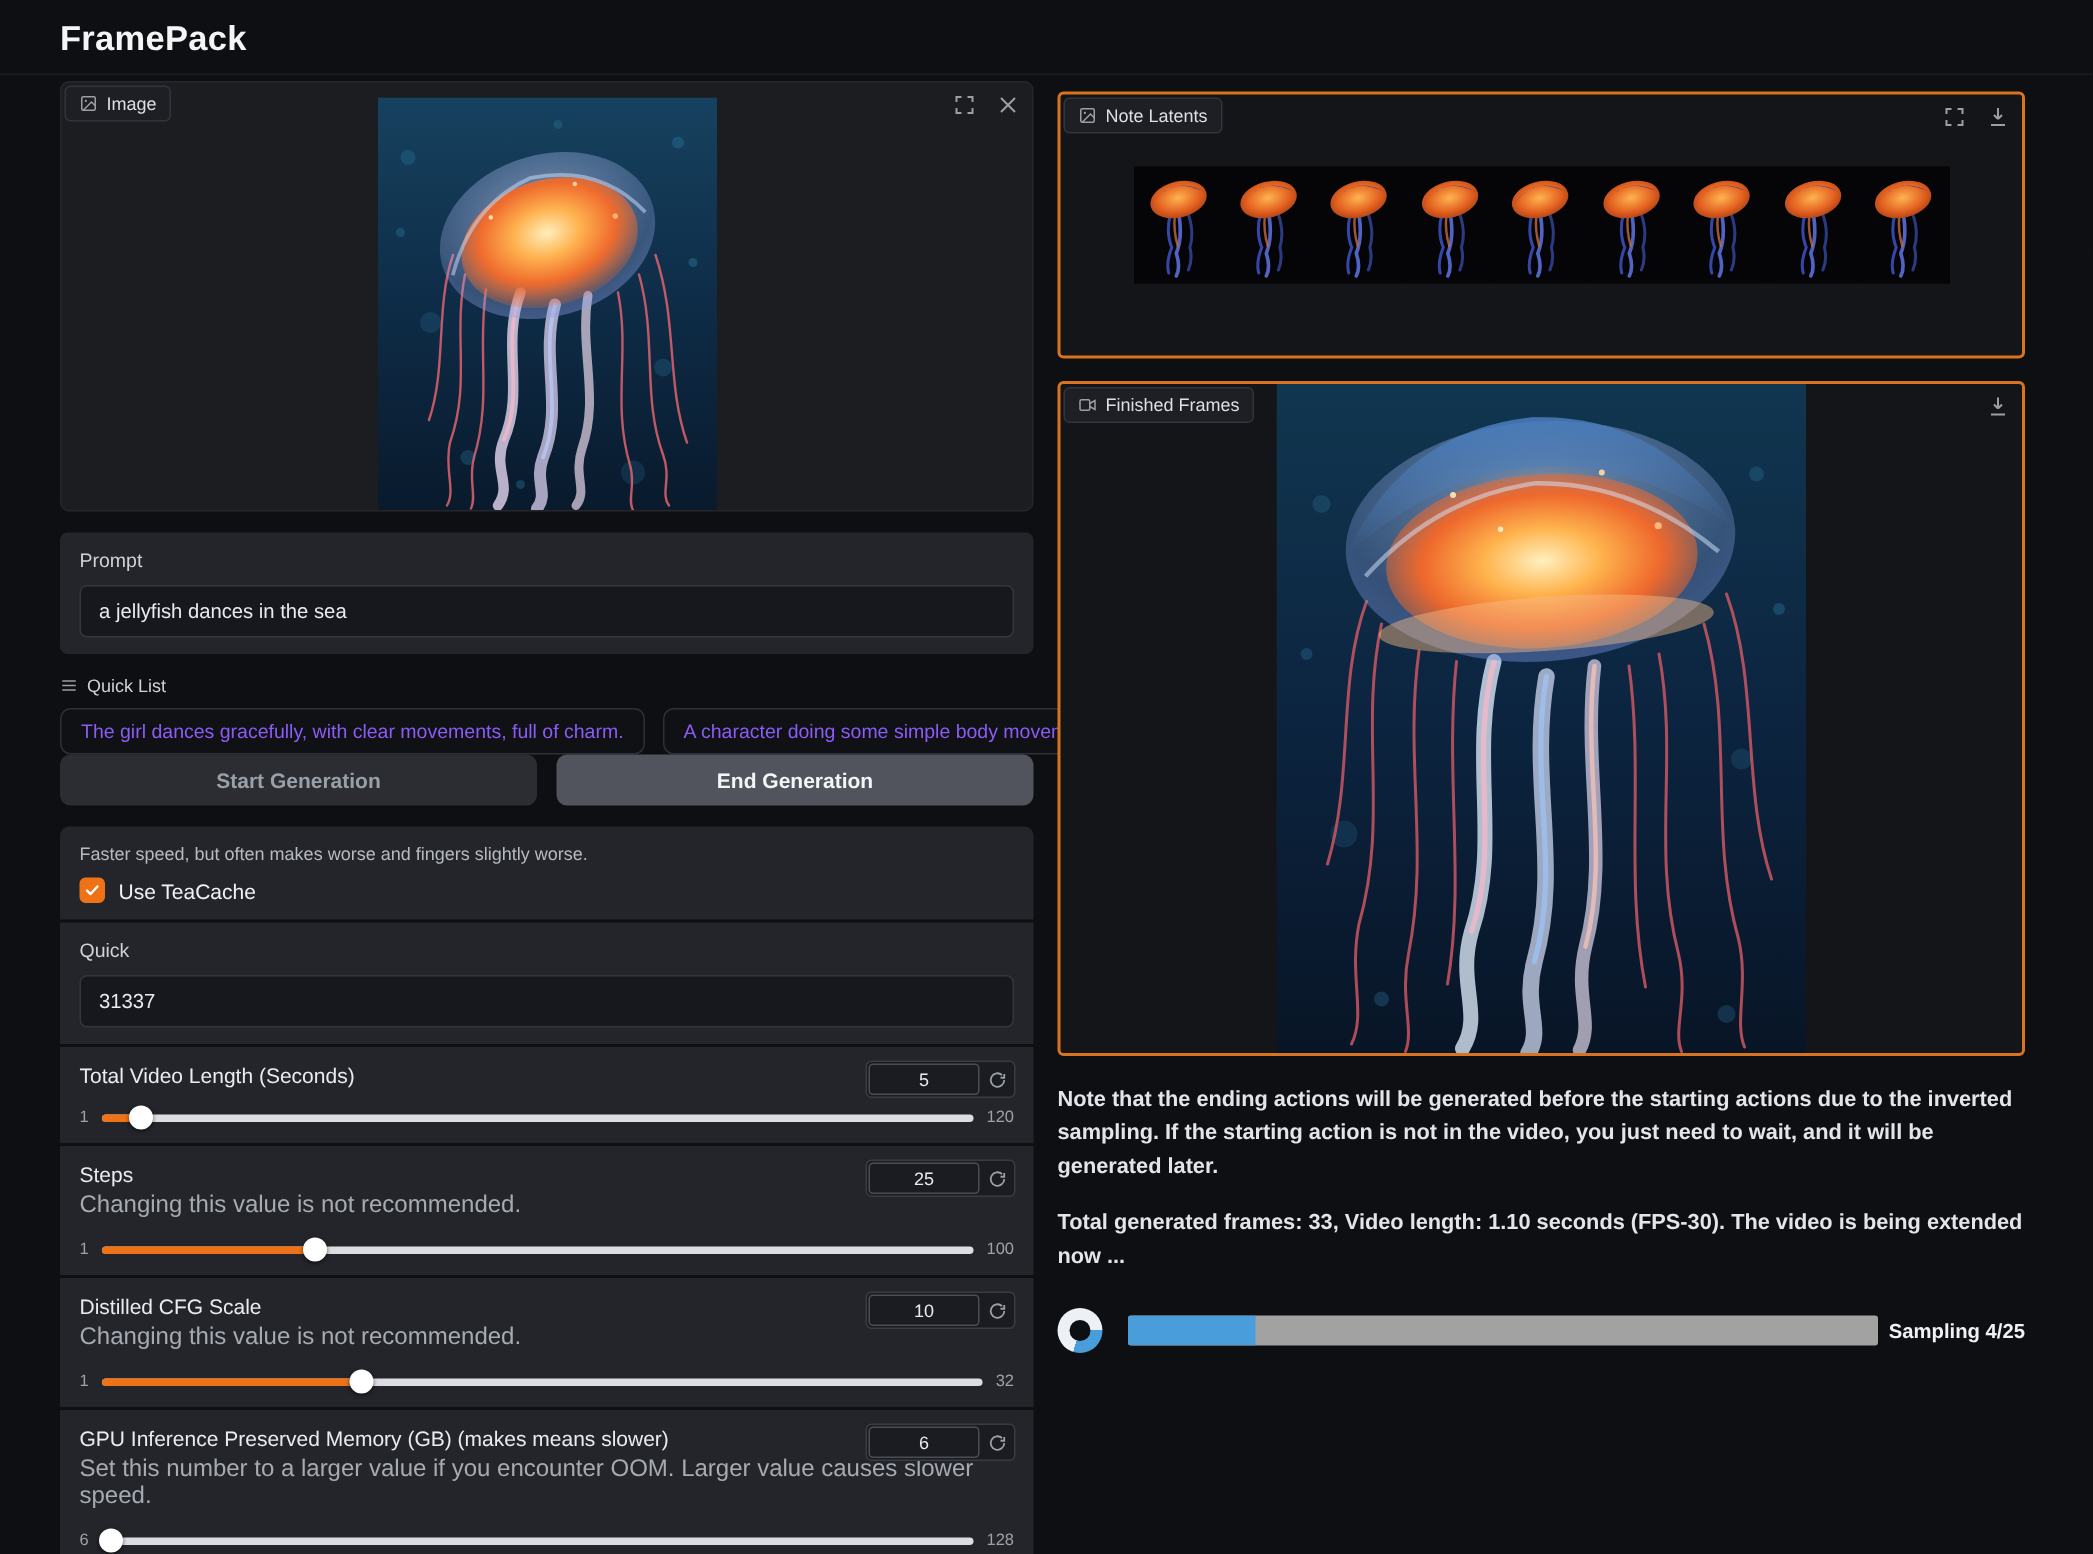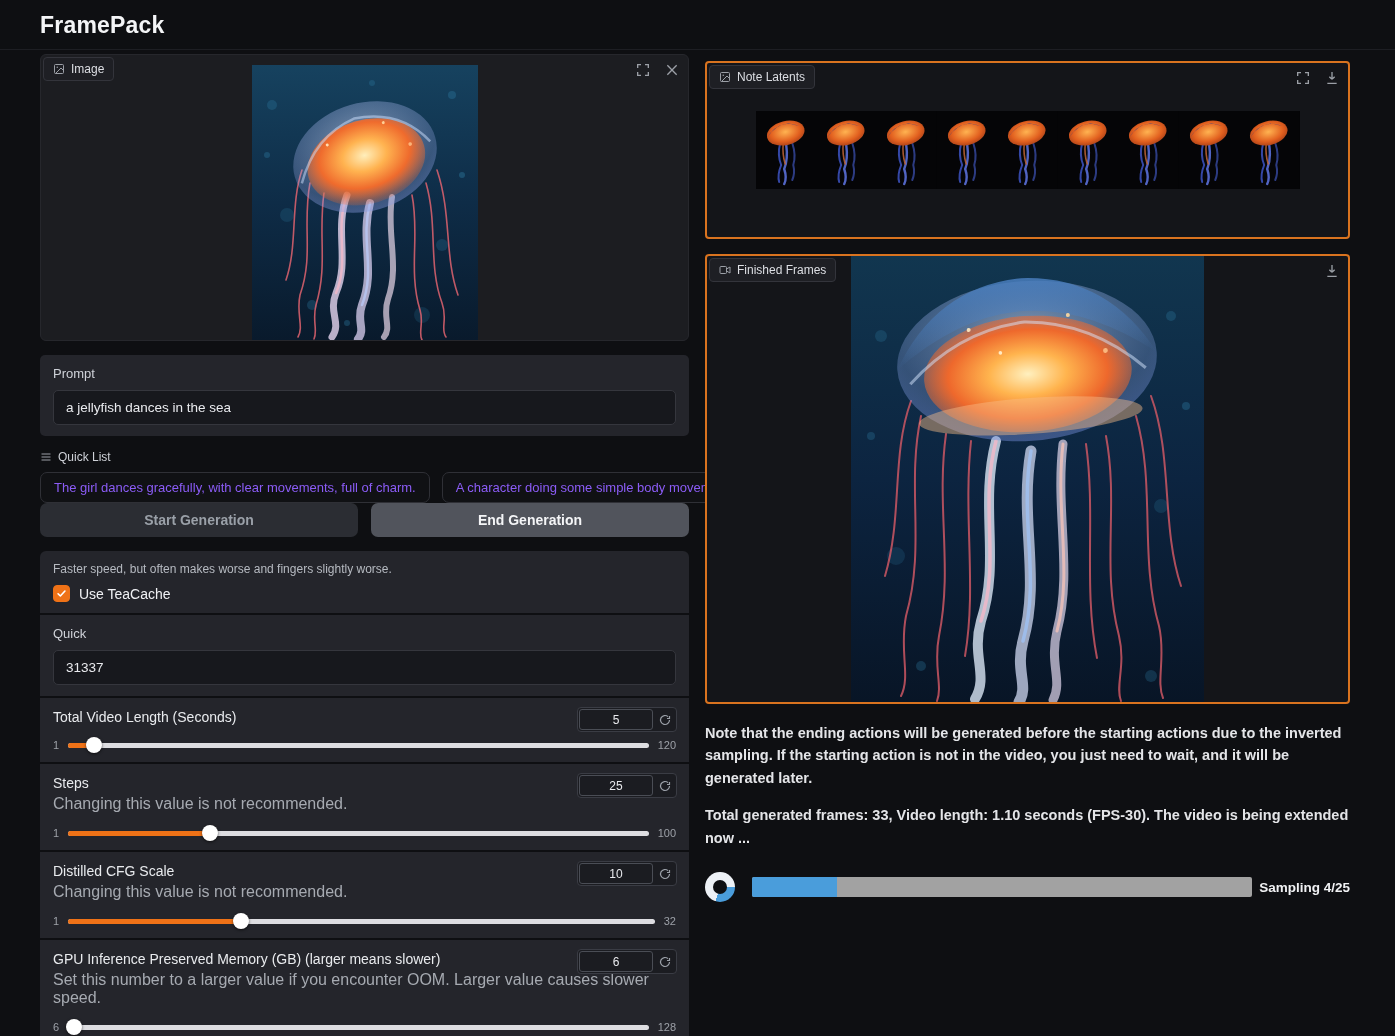--- a/index.html
+++ b/index.html
@@ -340,21 +340,21 @@
         <div class="panel slider-block">
           <div class="num-box">
             <div class="num-value">6</div>
             <button class="reset-btn">
                 <svg viewBox="0 0 24 24" fill="none" stroke="currentColor" stroke-width="2.4">
                   <path d="M21 12a9 9 0 1 1-3-6.7"></path>
                   <path d="M21 4v5h-5"></path>
                 </svg>
               </button>
           </div>
-          <div class="slider-label">GPU Inference Preserved Memory (GB) (larger means slower)</div>
+          <div class="slider-label">GPU Inference Preserved Memory (GB) (makes means slower)</div>
           <div class="slider-info">Set this number to a larger value if you encounter OOM. Larger value causes slower speed.</div>
           <div class="slider-row">
             <span class="slider-minmax">6</span>
             <div class="slider-track">
               <div class="slider-fill" style="width: 1%;"></div>
               <div class="slider-handle" style="left: 1%;"></div>
             </div>
             <span class="slider-minmax">128</span>
           </div>
         </div>

